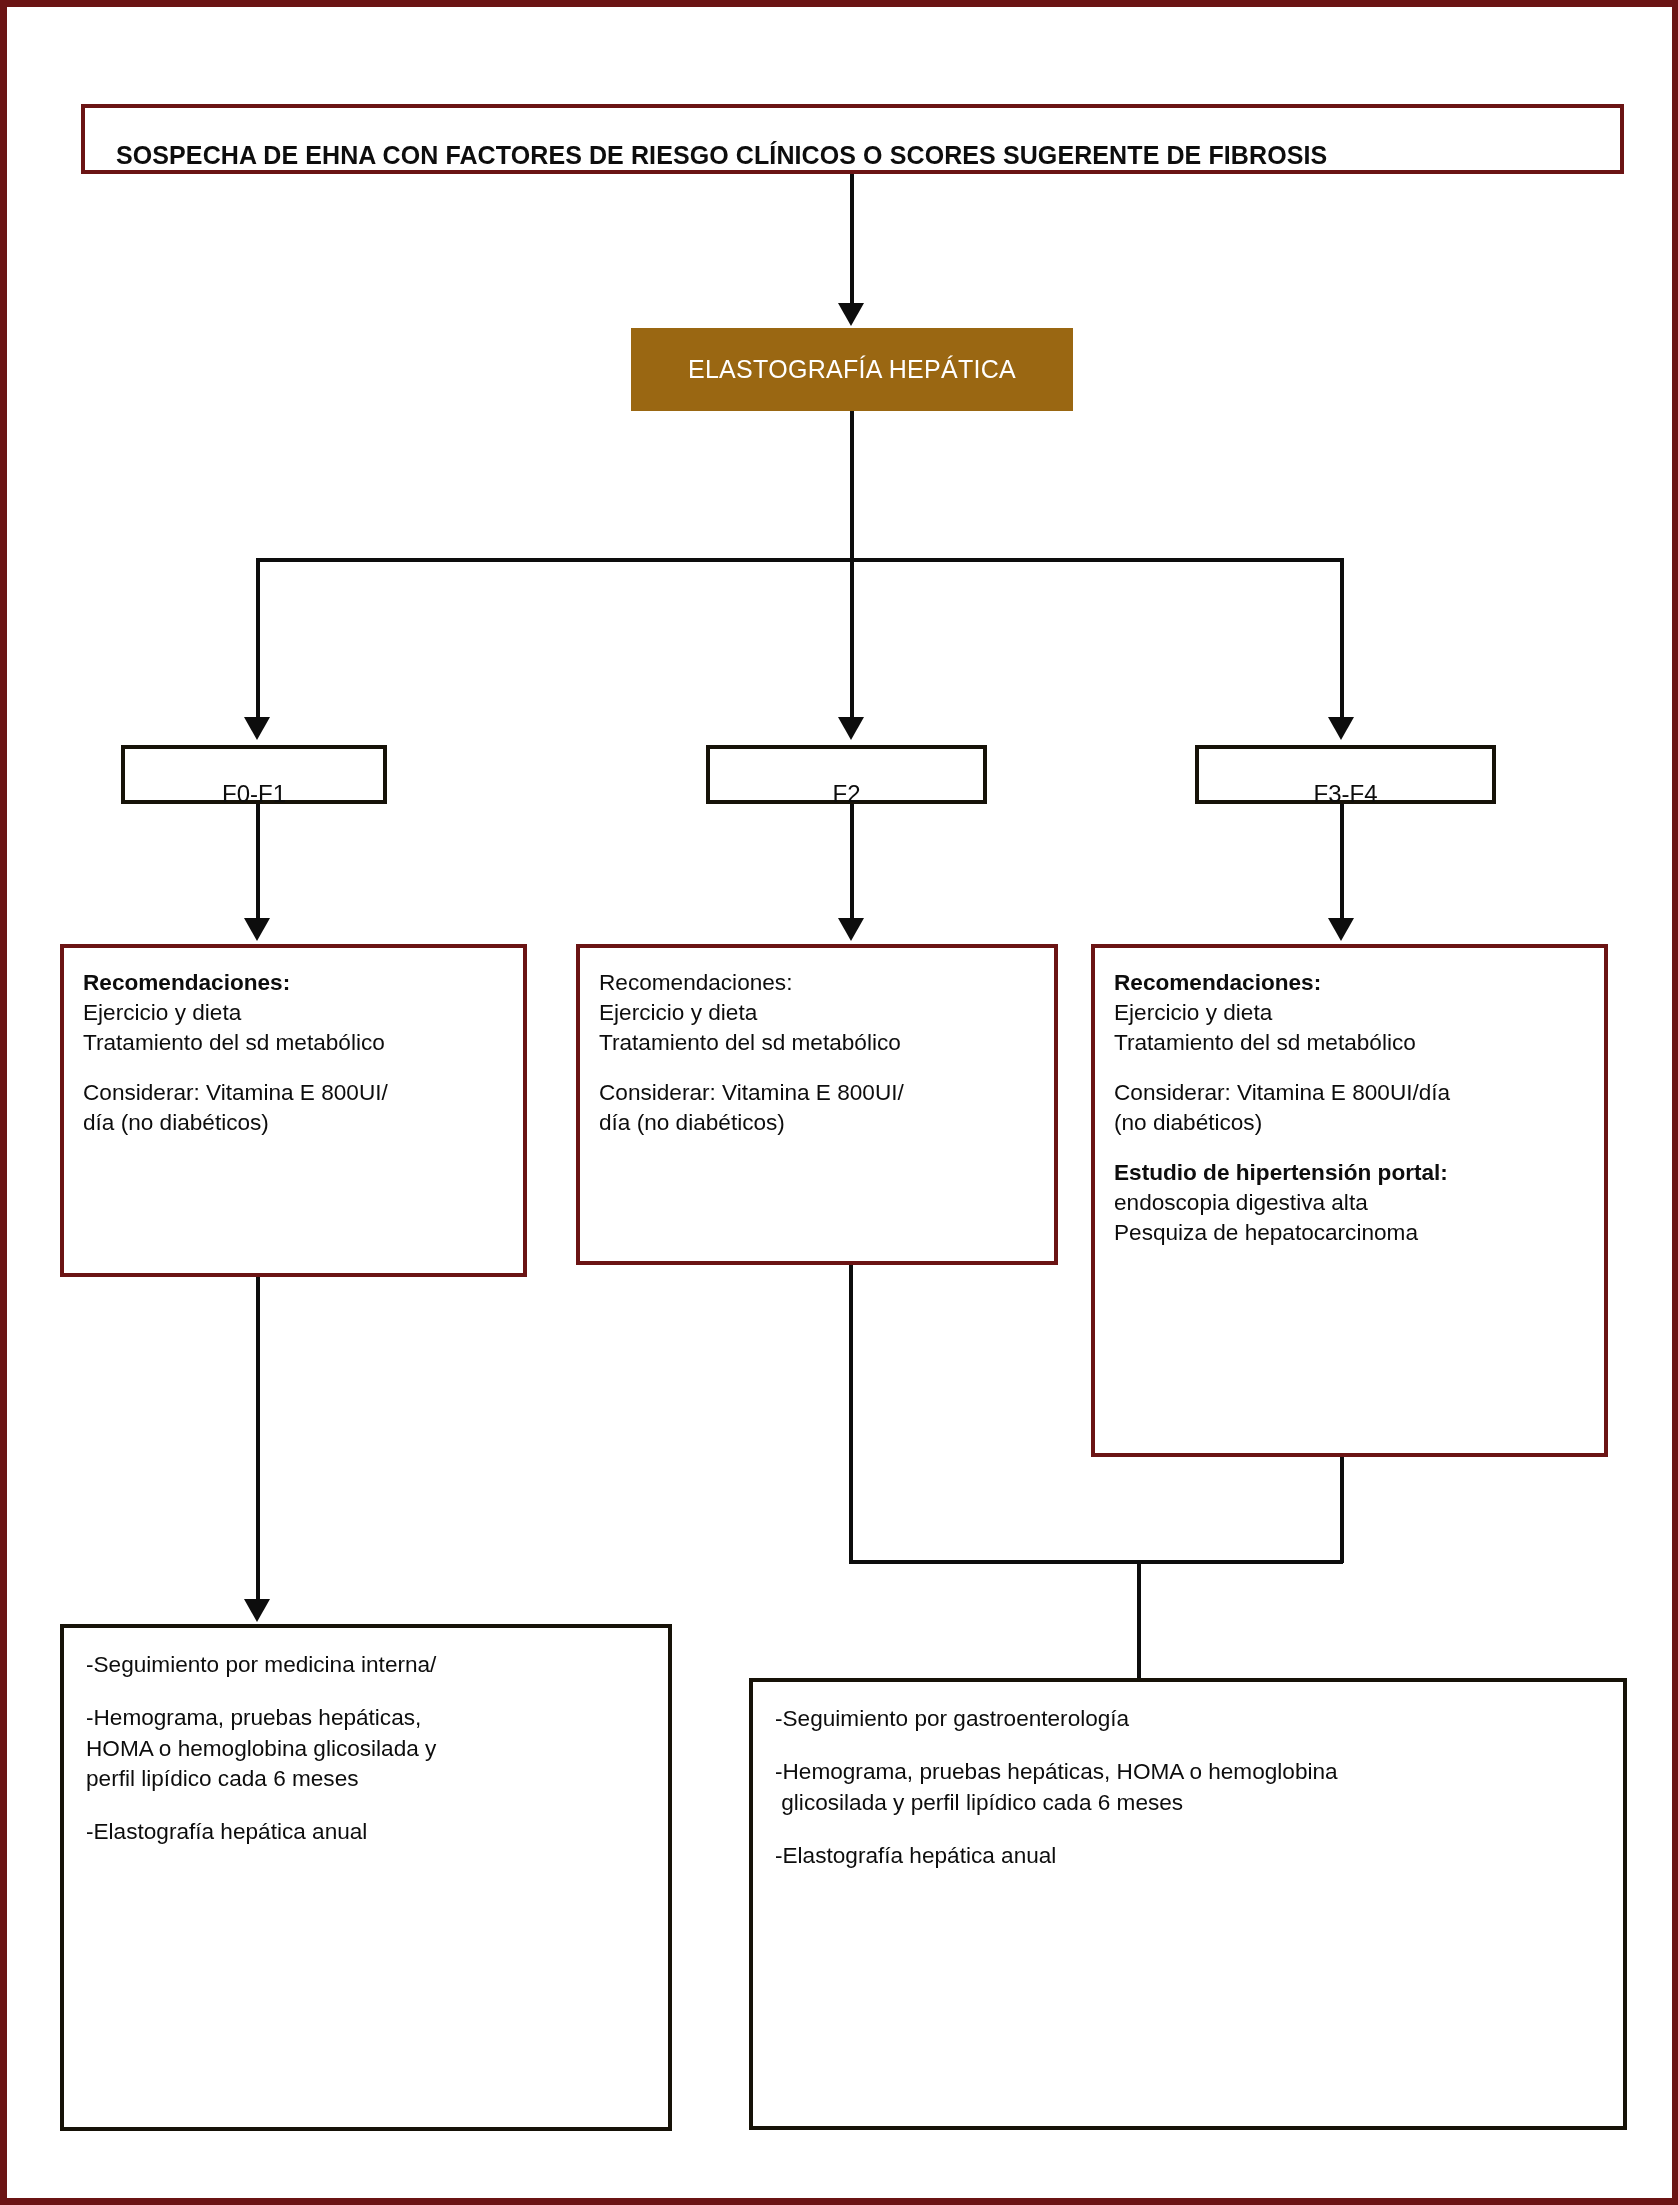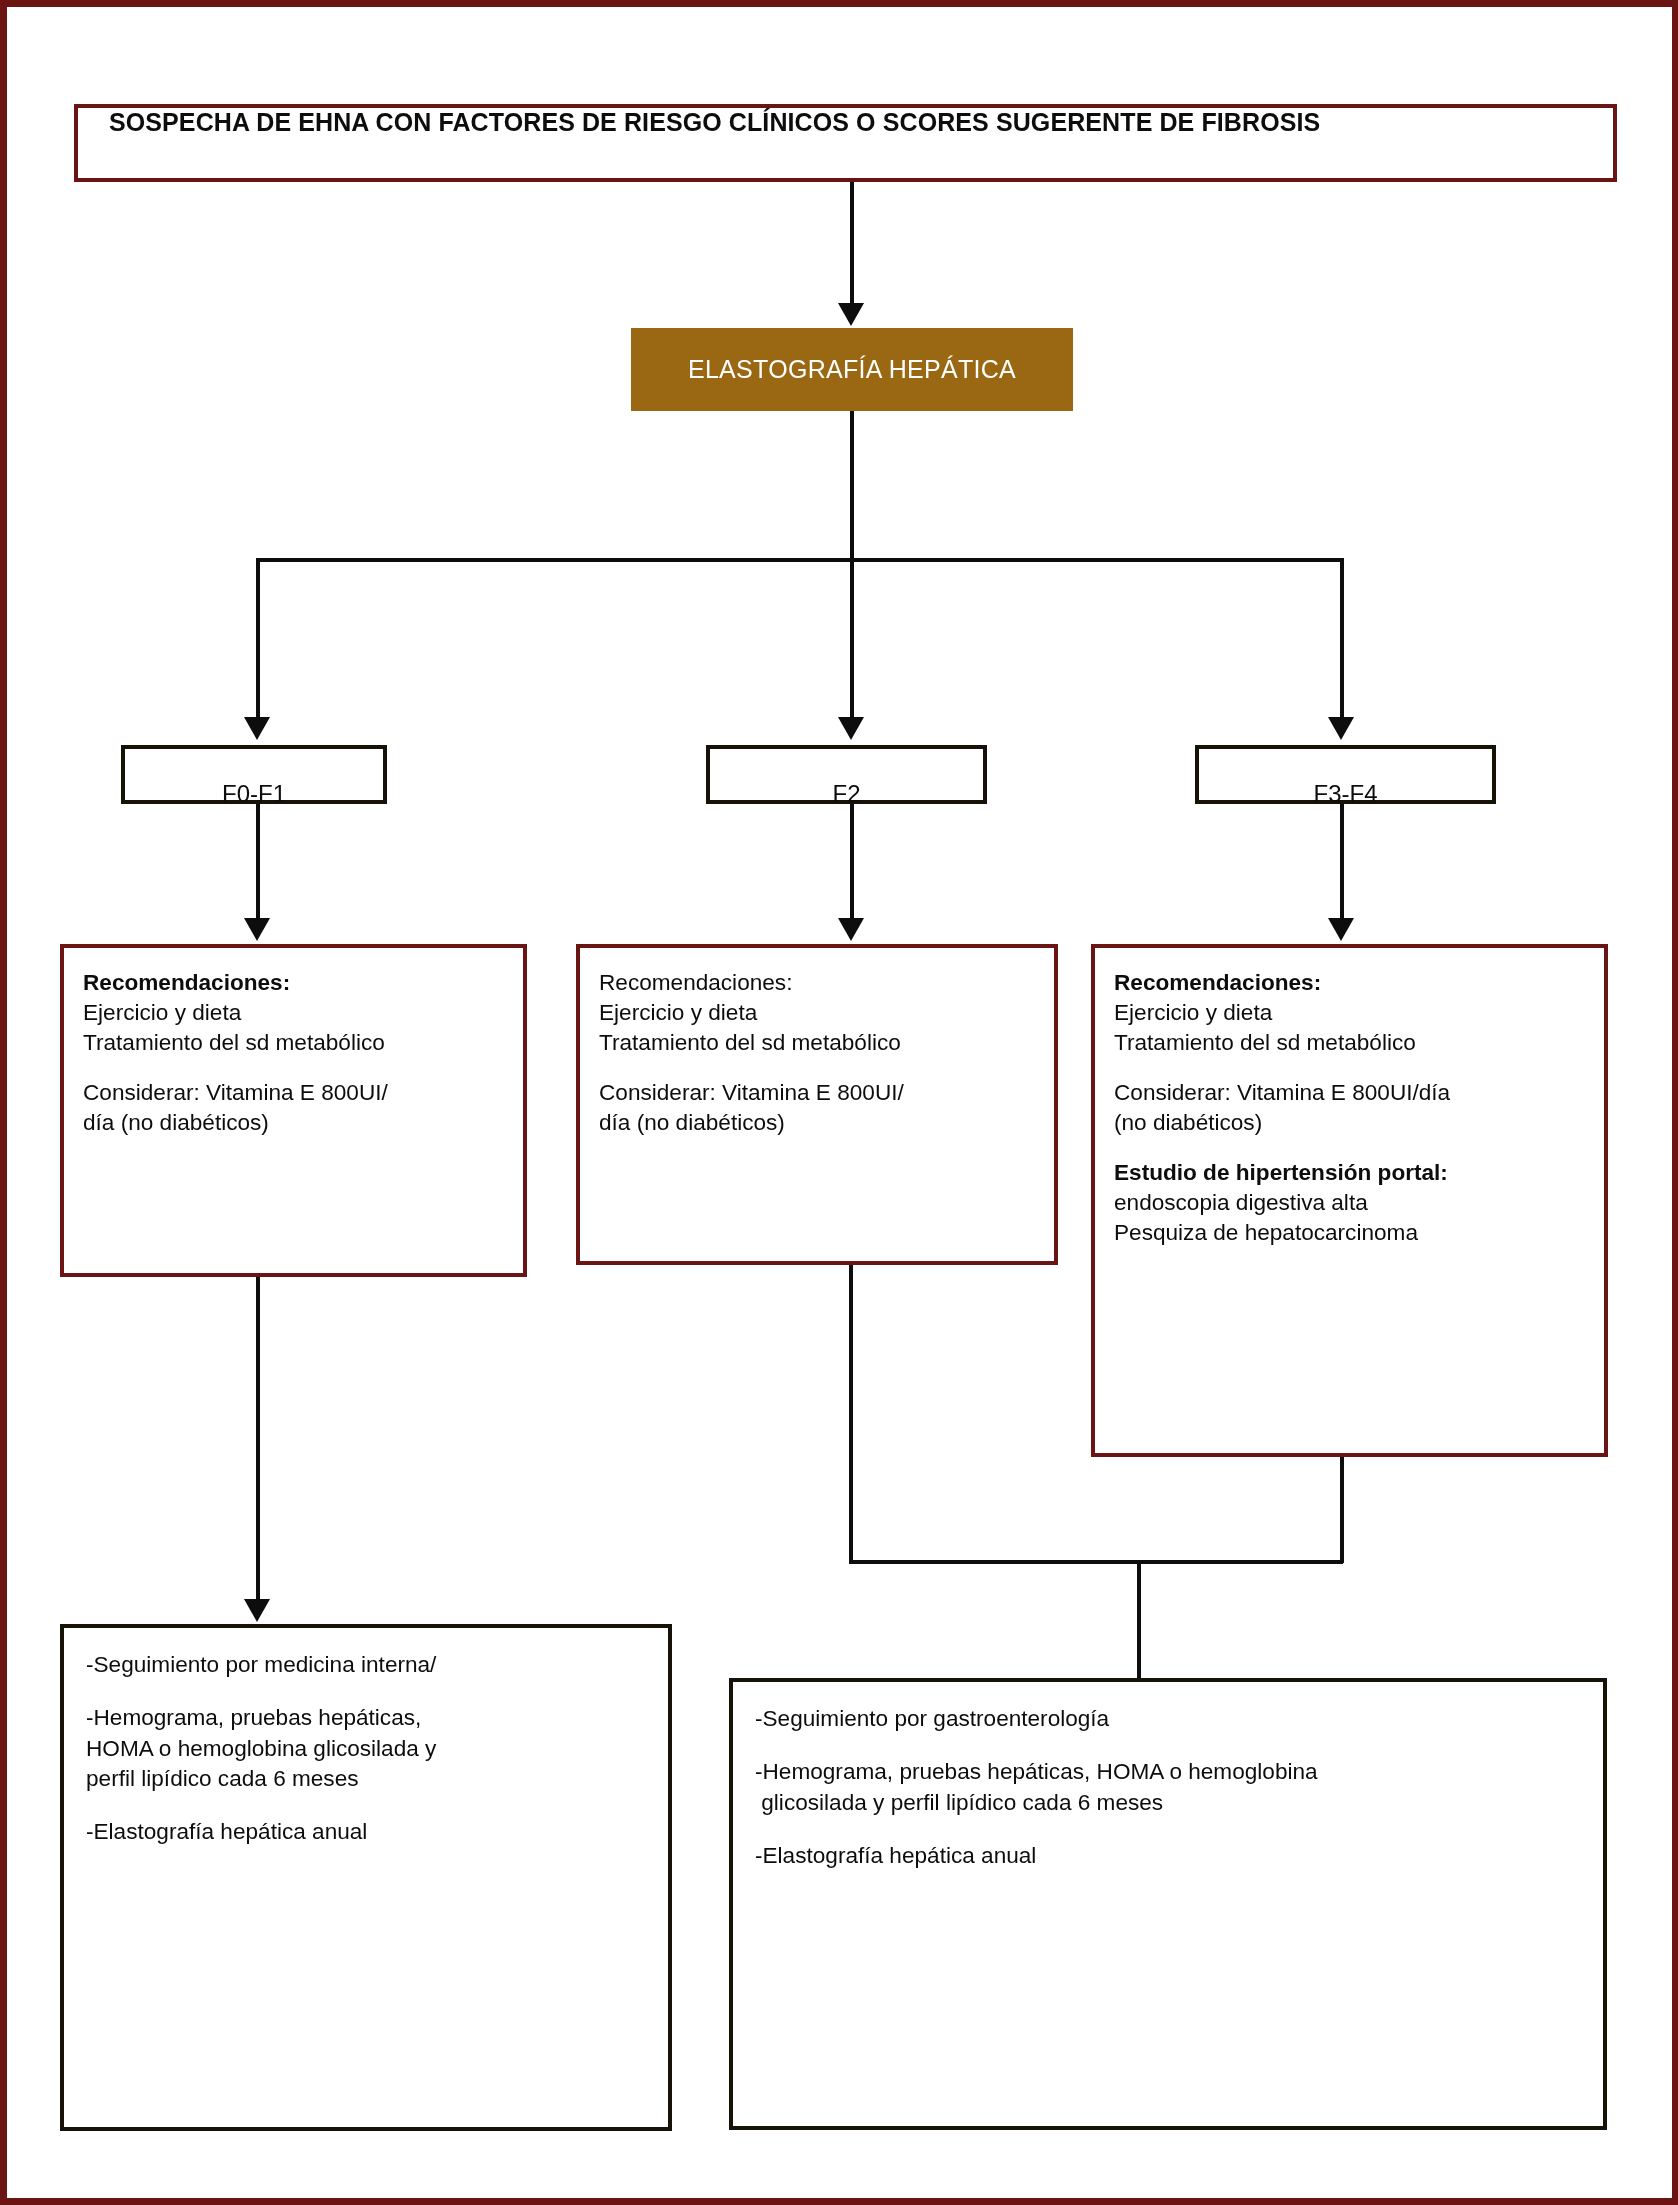--- a/index.html
+++ b/index.html
@@ -20,22 +20,22 @@
     position:absolute;
     box-sizing:border-box;
     background:#ffffff;
     z-index:3;
   }
   .box.red{ border:4.5px solid #6b1414; }
   .box.black{ border:4.5px solid #161208; }
 
   
   #header-box{
-    left:67px; top:97px; width:1543px; height:78px;
-    display:flex; align-items:flex-start;
+    left:74px; top:97px; width:1543px; height:70px;
+    display:flex; align-items:flex-end;
   }
   #header-box .txt{
     padding-left:31px;
     font-size:25px;
     font-weight:700;
     letter-spacing:0.1px;
     color:#0d0d0d;
     white-space:nowrap;
   }
 
@@ -85,21 +85,21 @@
   
   .out{ padding:22px 17px 15px 22px; }
   .out .line{
     font-size:22.6px;
     line-height:1.34;
     color:#0d0d0d;
     white-space:pre-wrap;
   }
   .out .line.gap{ height:23px; }
   #out-left { left:53px;  top:1617px; width:612px; height:507px; }
-  #out-right{ left:722px; top:1671px; width:878px; height:452px; }
+  #out-right{ left:742px; top:1671px; width:878px; height:452px; }
 
   
   .ln{ position:absolute; background:#0d0d0d; z-index:2; }
   .v{ width:3.5px; }
   .h{ height:3.5px; }
 
   .arrow{
     position:absolute;
     width:0; height:0;
     border-left:13.6px solid transparent;

